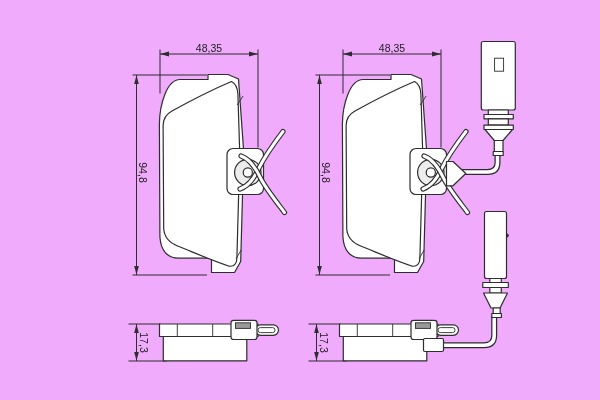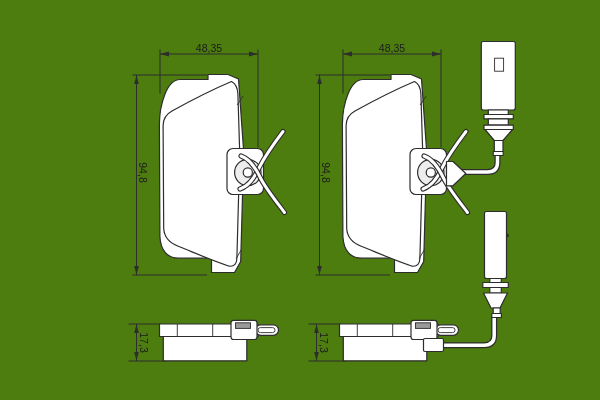--- a/index.html
+++ b/index.html
@@ -1,17 +1,17 @@
 <!DOCTYPE html>
 <html style="--line: #2d2d2d;"><head>
 <meta charset="utf-8">
 <style>
   :root { --line: #2d2d2d; }
   html,body { margin:0; padding:0; background:#fff; }
-  .stage { width:600px; height:400px; background:#4d7c0f; position:relative; }
+  .stage { width:600px; height:400px; background:#f0abfc; position:relative; }
   svg { display:block; }
   .fw  { fill:#fff; stroke:var(--line); stroke-width:1.2; stroke-linejoin:round; }
   .fg  { fill:#ededed; stroke:var(--line); stroke-width:1.2; }
   .dim { fill:none; stroke:var(--line); stroke-width:1; }
   .thin{ fill:none; stroke:var(--line); stroke-width:0.9; }
   .arr { fill:var(--line); stroke:none; }
   .dtext { font-family:"Liberation Sans", sans-serif; font-size:10.5px; fill:#1c1c1c; }
   .tube-o { fill:none; stroke:var(--line); stroke-width:6; }
   .tube-i { fill:none; stroke:#fff; stroke-width:3.5; }
   .arm-o  { fill:none; stroke:var(--line); stroke-width:5.2; stroke-linecap:round; }

